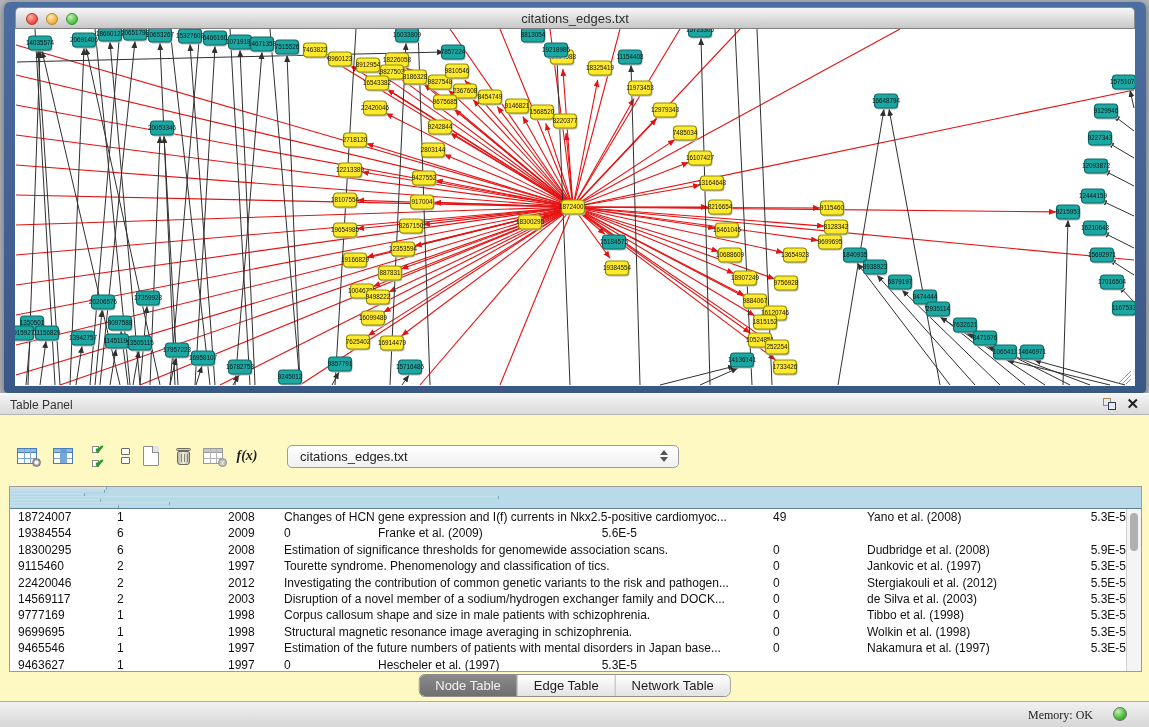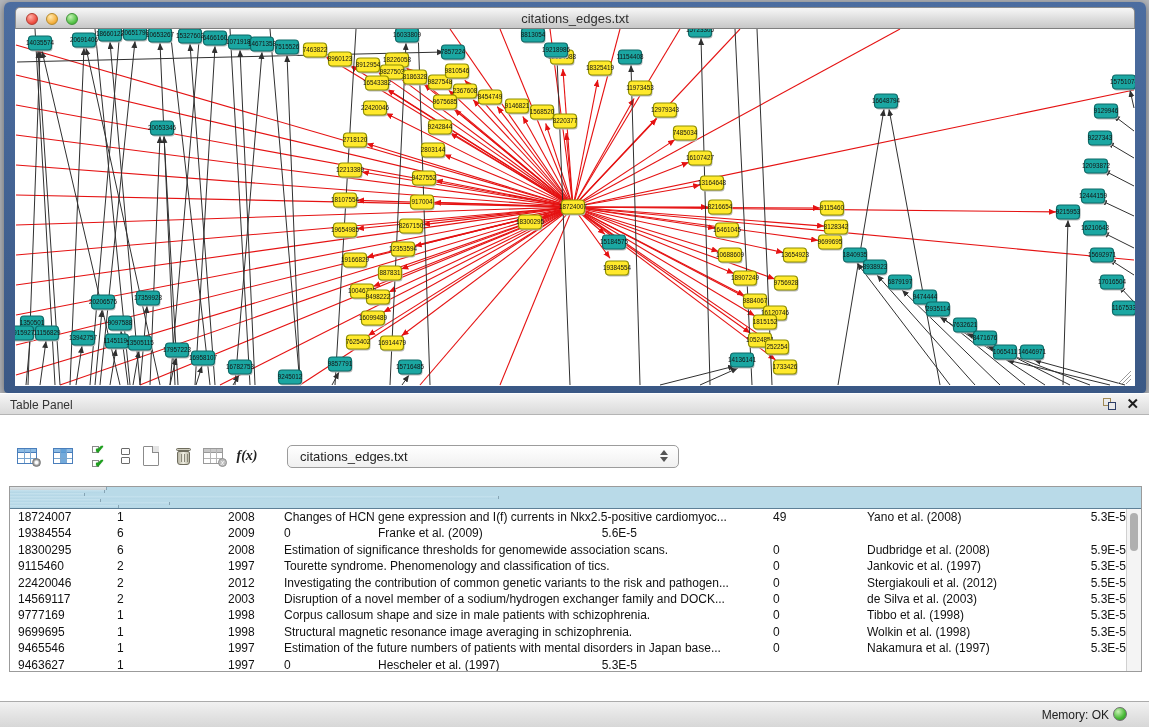--- a/index.html
+++ b/index.html
@@ -17,21 +17,21 @@
   .lights { position:absolute; left:10px; top:5px; display:flex; gap:8px; }
   .light { width:12px; height:12px; border-radius:50%; }
   .light.red   { background:radial-gradient(circle at 35% 30%, #ffb3a8, #ee4f43 65%, #c33b30); border:1px solid #b33a2f; }
   .light.yellow{ background:radial-gradient(circle at 35% 30%, #ffe9b0, #f5b03e 65%, #c88d27); border:1px solid #b78a2a; }
   .light.green { background:radial-gradient(circle at 35% 30%, #c5f2b5, #54c246 65%, #3b9a33); border:1px solid #3f9238; }
   .graph-canvas { position:absolute; left:11px; top:27px; right:11px; bottom:7px;
     background:#ffffff; overflow:hidden; }
   .graph-canvas svg { display:block; width:100%; height:100%; }
 
   
-  .table-panel { position:absolute; left:0; top:393px; width:1149px; height:334px; background:#ffffff; }
+  .table-panel { position:absolute; left:0; top:393px; width:1149px; height:334px; background:#fef9c3; }
   .panel-header { position:absolute; left:0; top:0; width:100%; height:22px;
     background:linear-gradient(#f5f5f5,#dadada); border-bottom:1px solid #b4b4b4; border-top:1px solid #fdfdfd; }
   .panel-title { position:absolute; left:10px; top:4px; font-size:12px; color:#333; }
   .float-btn { position:absolute; right:32px; top:4px; width:14px; height:13px; cursor:default; }
   .float-btn .sq1 { position:absolute; left:0; top:0; width:8px; height:8px; border:1px solid #a08a56; background:transparent; }
   .float-btn .sq2 { position:absolute; left:5px; top:4px; width:8px; height:8px; border:1px solid #2c3d66; background:#e9e9e9; }
   .close-btn { position:absolute; right:10px; top:1px; font-size:15px; font-weight:bold; color:#1c1c1c; cursor:default; }
 
   .toolbar { position:absolute; left:0; top:48px; width:100%; height:34px; }
   .tb-btn { position:absolute; top:2px; width:26px; height:26px; display:flex; align-items:center; justify-content:center; }
@@ -91,21 +91,21 @@
   .tabs { position:absolute; left:50%; transform:translateX(-50%); top:281px; display:flex; height:23px;
     border:1px solid #8f8f8f; border-radius:6px; overflow:hidden; background:#fff; }
   .tab { font-size:13px; padding:0 16px; line-height:21px; color:#1c1c1c;
     background:linear-gradient(#ffffff,#e3e3e3); border-right:1px solid #a5a5a5; }
   .tab:last-child { border-right:none; }
   .tab.active { background:linear-gradient(#8a8a8a,#6f6f6f); color:#f2f2f2; }
 
   
   .statusbar { position:absolute; left:0; bottom:0; width:100%; height:26px;
     background:linear-gradient(#f1f1f1,#d7d7d7); border-top:1px solid #ababab; }
-  .mem-label { position:absolute; right:40px; top:6px; font-size:12px; color:#222; }
+  .mem-label { position:absolute; right:56px; top:6px; font-size:12px; color:#222;font-family:Liberation Serif, serif; }
   .mem-dot { position:absolute; right:22px; top:5px; width:14px; height:14px; border-radius:50%;
     background:radial-gradient(circle at 35% 30%, #c8f2b4, #46b934 60%, #2f8f2c); border:1px solid #6f6f6f; }
 </style>
 </head>
 <body>
 
 <div class="net-window">
   <div class="titlebar">
     <div class="lights">
       <span class="light red"></span>
@@ -1022,18 +1022,23 @@
           <div class="td c4">0</div>
           <div class="td c5">Hescheler et al. (1997)</div>
           <div class="td c6">5.3E-5</div>
         </div>
       </div>
     <div class="vscroll">
         <div class="thumb"></div>
       </div>
   </div>
 
+  <div class="tabs">
+      <div class="tab active">Node Table</div>
+      <div class="tab">Edge Table</div>
+      <div class="tab">Network Table</div>
+    </div>
 
   <div class="statusbar">
     <span class="mem-label">Memory: OK</span>
     <span class="mem-dot"></span>
   </div>
 </div>
 
 </body></html>

